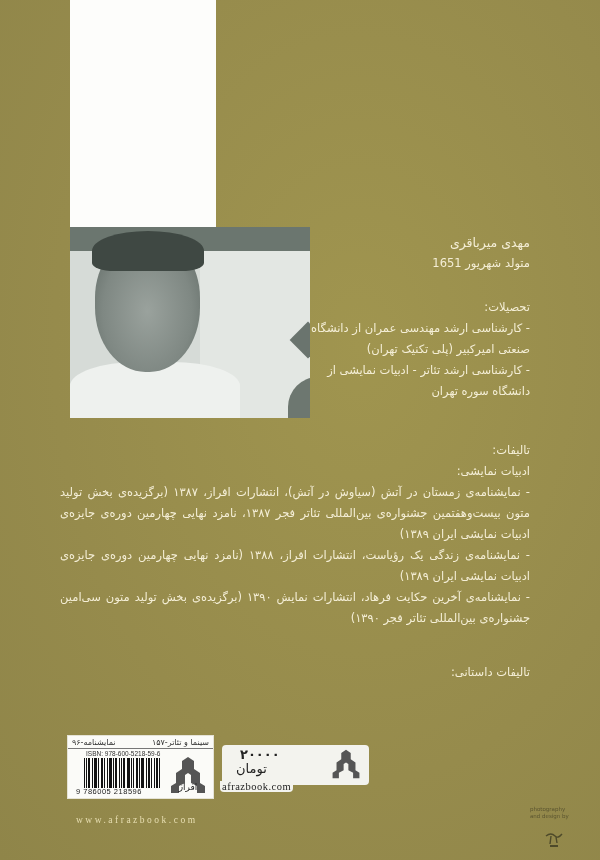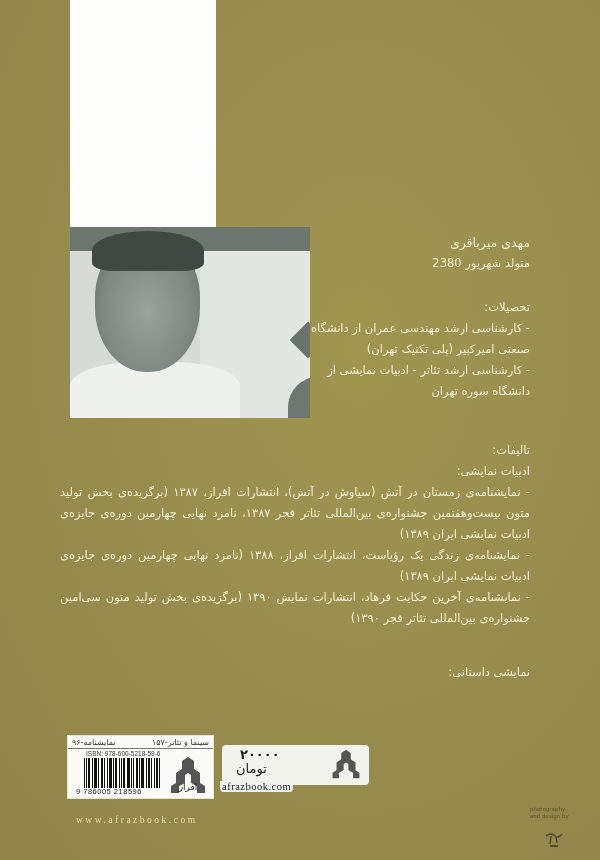--- a/index.html
+++ b/index.html
@@ -91,39 +91,39 @@
   <div class="diamond"></div>
   <div class="curve"></div>
   <div class="neck"></div>
   <div class="shirt"></div>
   <div class="head"></div>
   <div class="hair"></div>
 </div>
 
 <div class="text-block bio">
   <div class="author-name">مهدی میرباقری</div>
-  <div>متولد شهریور 2380</div>
+  <div>متولد شهریور 1651</div>
 </div>
 
 <div class="text-block edu">
   <div>تحصیلات:</div>
   <div>- کارشناسی ارشد مهندسی عمران از دانشگاه صنعتی امیرکبیر (پلی تکنیک تهران)</div>
   <div>- کارشناسی ارشد تئاتر - ادبیات نمایشی از دانشگاه سوره تهران</div>
 </div>
 
 <div class="text-block works">
   <div>تالیفات:</div>
   <div>ادبیات نمایشی:</div>
   <div>- نمایشنامه‌ی زمستان در آتش (سیاوش در آتش)، انتشارات افراز، ۱۳۸۷ (برگزیده‌ی بخش تولید متون بیست‌وهفتمین جشنواره‌ی بین‌المللی تئاتر فجر ۱۳۸۷، نامزد نهایی چهارمین دوره‌ی جایزه‌ی ادبیات نمایشی ایران ۱۳۸۹)</div>
   <div>- نمایشنامه‌ی زندگی یک رؤیاست، انتشارات افراز، ۱۳۸۸ (نامزد نهایی چهارمین دوره‌ی جایزه‌ی ادبیات نمایشی ایران ۱۳۸۹)</div>
   <div>- نمایشنامه‌ی آخرین حکایت فرهاد، انتشارات نمایش ۱۳۹۰ (برگزیده‌ی بخش تولید متون سی‌امین جشنواره‌ی بین‌المللی تئاتر فجر ۱۳۹۰)</div>
 </div>
 
 <div class="text-block fiction">
-  <div>نمایشی داستانی:</div>
+  <div>تالیفات داستانی:</div>
 </div>
 
 <div class="isbn-box">
   <div class="isbn-header">
     <span>سینما و تئاتر-۱۵۷</span>
     <span>نمایشنامه-۹۶</span>
   </div>
   <div class="isbn-num">ISBN: 978-600-5218-59-6</div>
   <div class="barcode">
     <span style="width:1px"></span>

